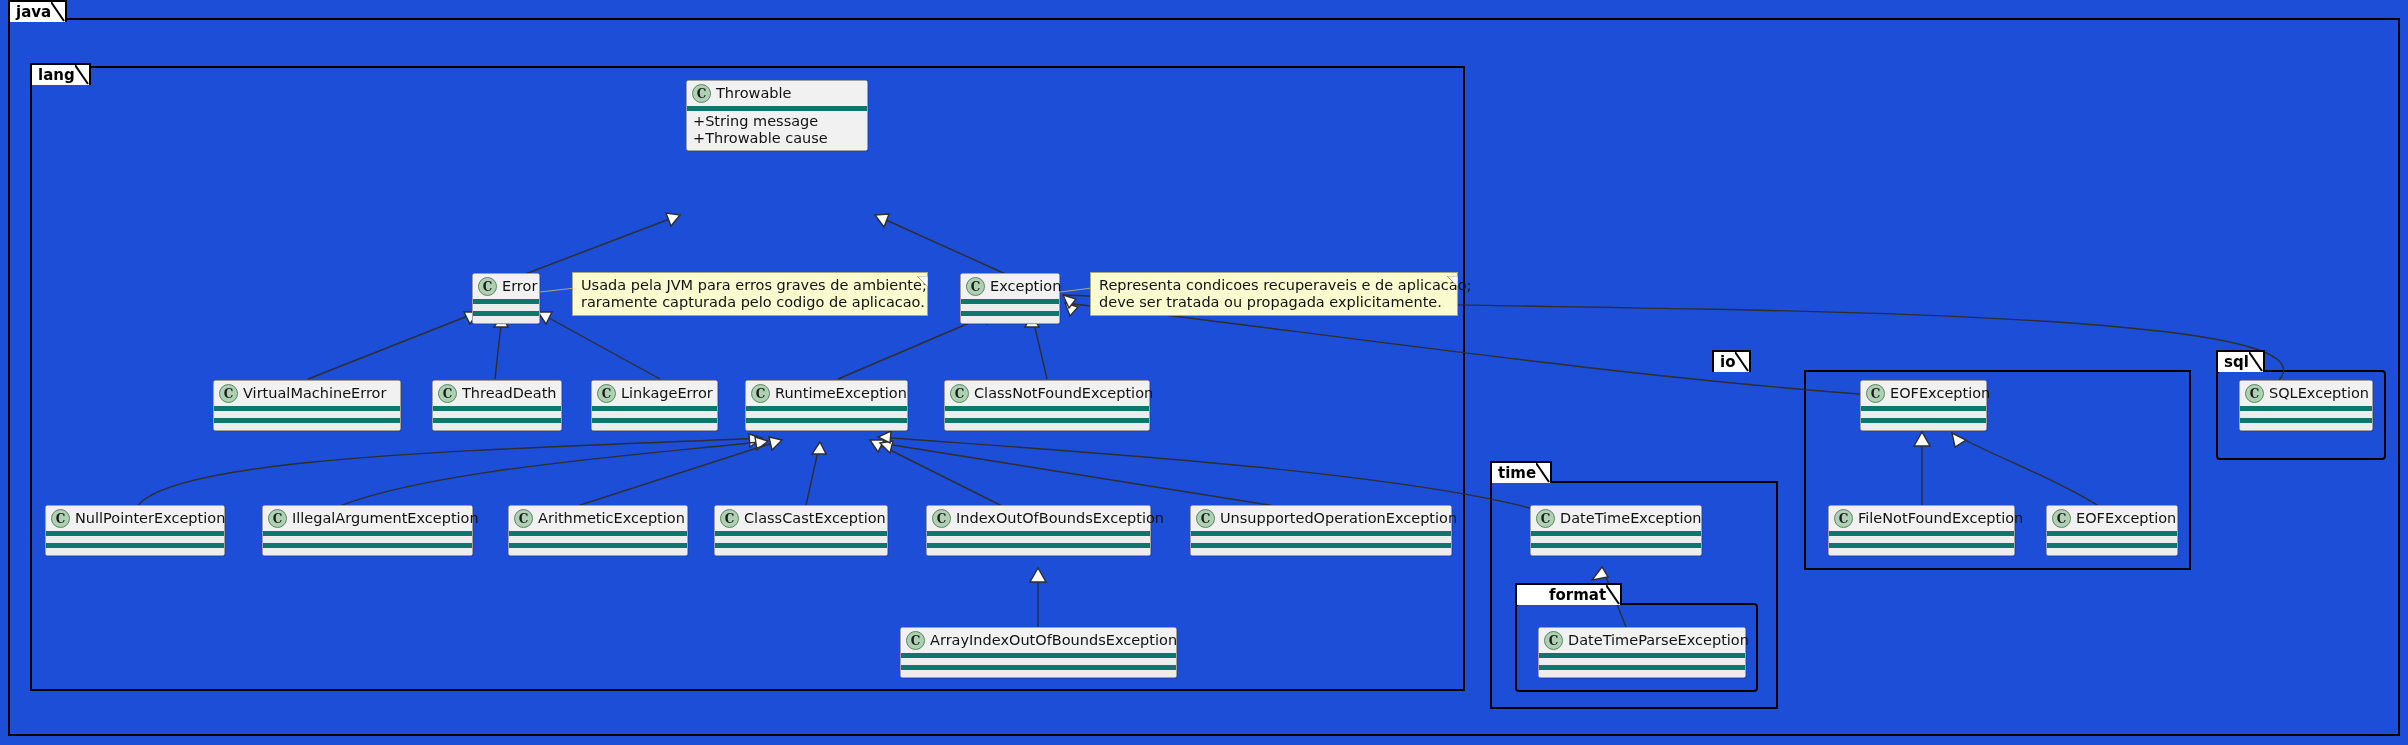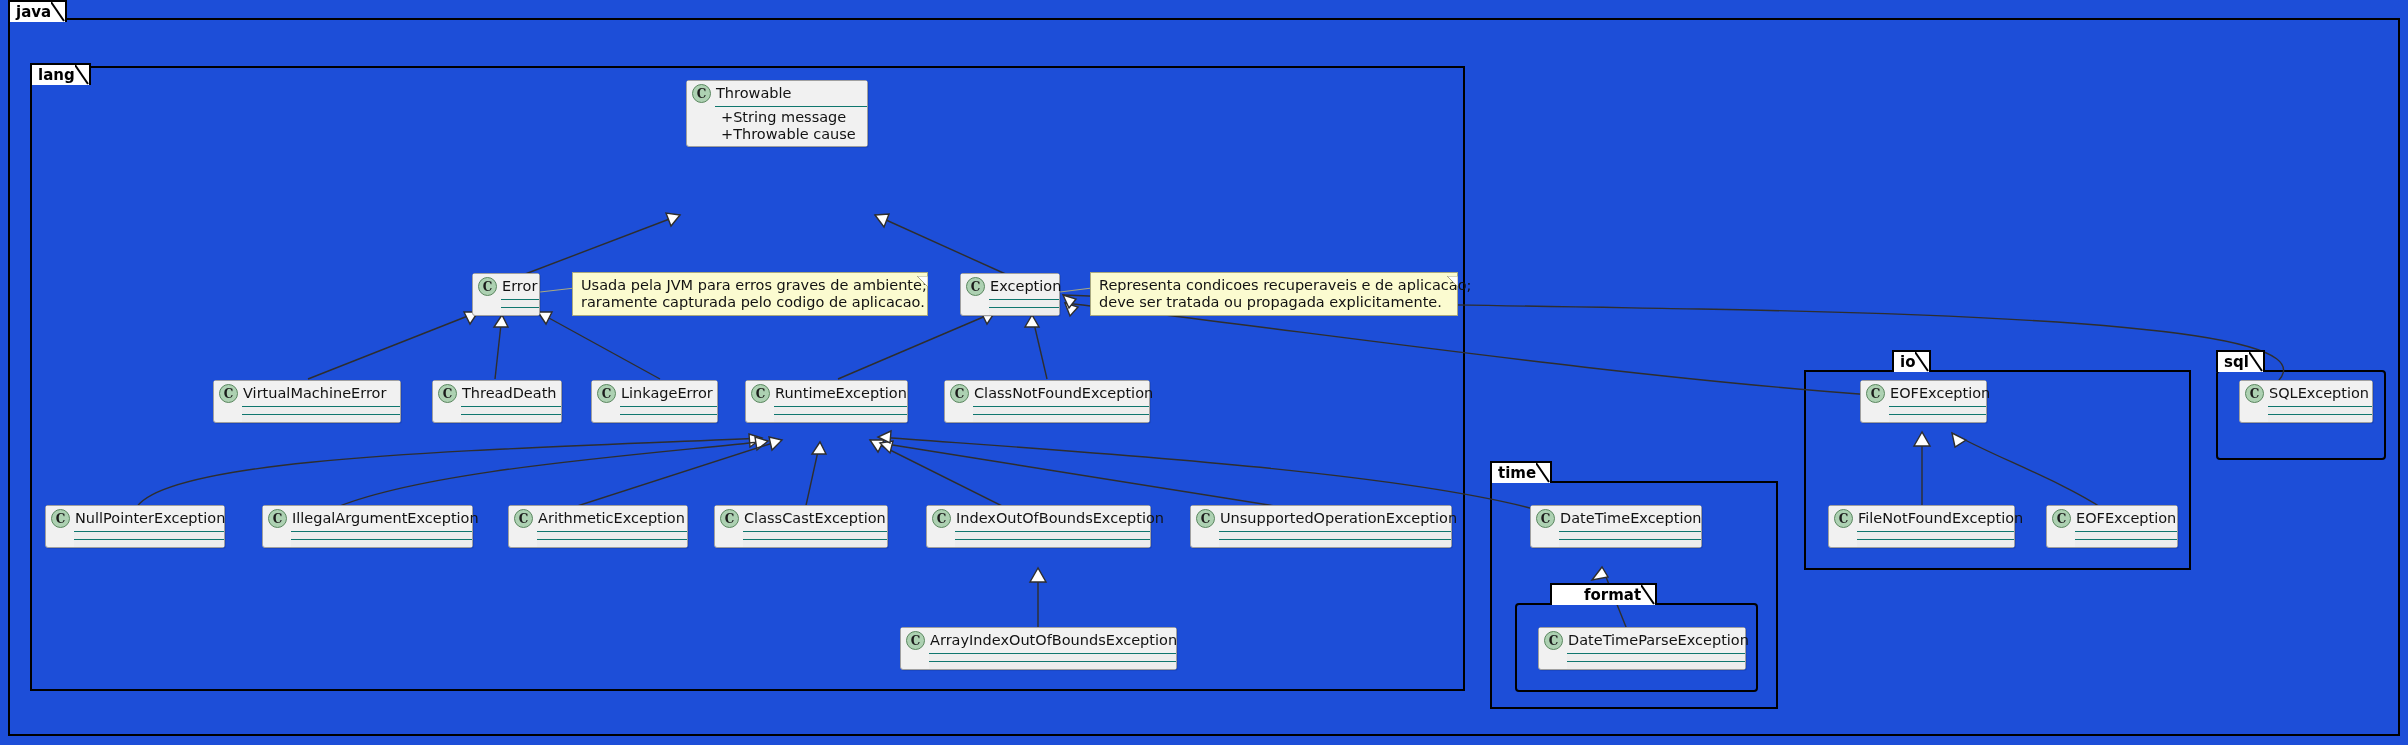--- a/index.html
+++ b/index.html
@@ -49,24 +49,23 @@
   .cls-head {
     display: flex;
     align-items: center;
     gap: 5px;
     padding: 3px 7px 3px 5px;
     background: #F1F1F1;
     white-space: nowrap;
   }
   .cls-name { font-size: 14.5px; color: #121212; line-height: 17px; }
   .cls-sec {
-    border-top: 1px solid #0f766e;
+    border-top: 5px solid #0f766e;
     background: #EDEDED;
     min-height: 7px;
-    margin-left: 28px;
   }
   .cls-sec.filled {
     background: #F1F1F1;
     padding: 2px 6px 3px 6px;
     min-height: 0;
   }
   .cls-sec.filled .row {
     font-size: 14.5px;
     color: #121212;
     line-height: 17px;
@@ -138,31 +137,31 @@
   <div class="pkg-tab" style="left:1490px; top:461px;">
     <span>time</span>
     <span class="slant">
       <svg width="14" height="20" viewBox="0 0 14 20">
           <path d="M0,0 L13,19" stroke="#000" stroke-width="2" fill="none"></path>
         </svg>
     </span>
   </div>
 
   <div class="pkg-body" style="left:1515px; top:603px; width:243px; height:89px; border-radius:4px;"></div>
-  <div class="pkg-tab" style="left:1550px; top:583px;padding-left:32px;">
+  <div class="pkg-tab" style="left:1515px; top:583px;padding-left:32px;">
     <span>format</span>
     <span class="slant">
       <svg width="14" height="20" viewBox="0 0 14 20">
           <path d="M0,0 L13,19" stroke="#000" stroke-width="2" fill="none"></path>
         </svg>
     </span>
   </div>
 
   <div class="pkg-body" style="left:1804px; top:370px; width:387px; height:200px;"></div>
-  <div class="pkg-tab" style="left:1892px; top:350px;">
+  <div class="pkg-tab" style="left:1712px; top:350px;">
     <span>io</span>
     <span class="slant">
       <svg width="14" height="20" viewBox="0 0 14 20">
           <path d="M0,0 L13,19" stroke="#000" stroke-width="2" fill="none"></path>
         </svg>
     </span>
   </div>
 
   <div class="pkg-body" style="left:2216px; top:370px; width:170px; height:90px; border-radius:4px;"></div>
   <div class="pkg-tab" style="left:2216px; top:350px;">

